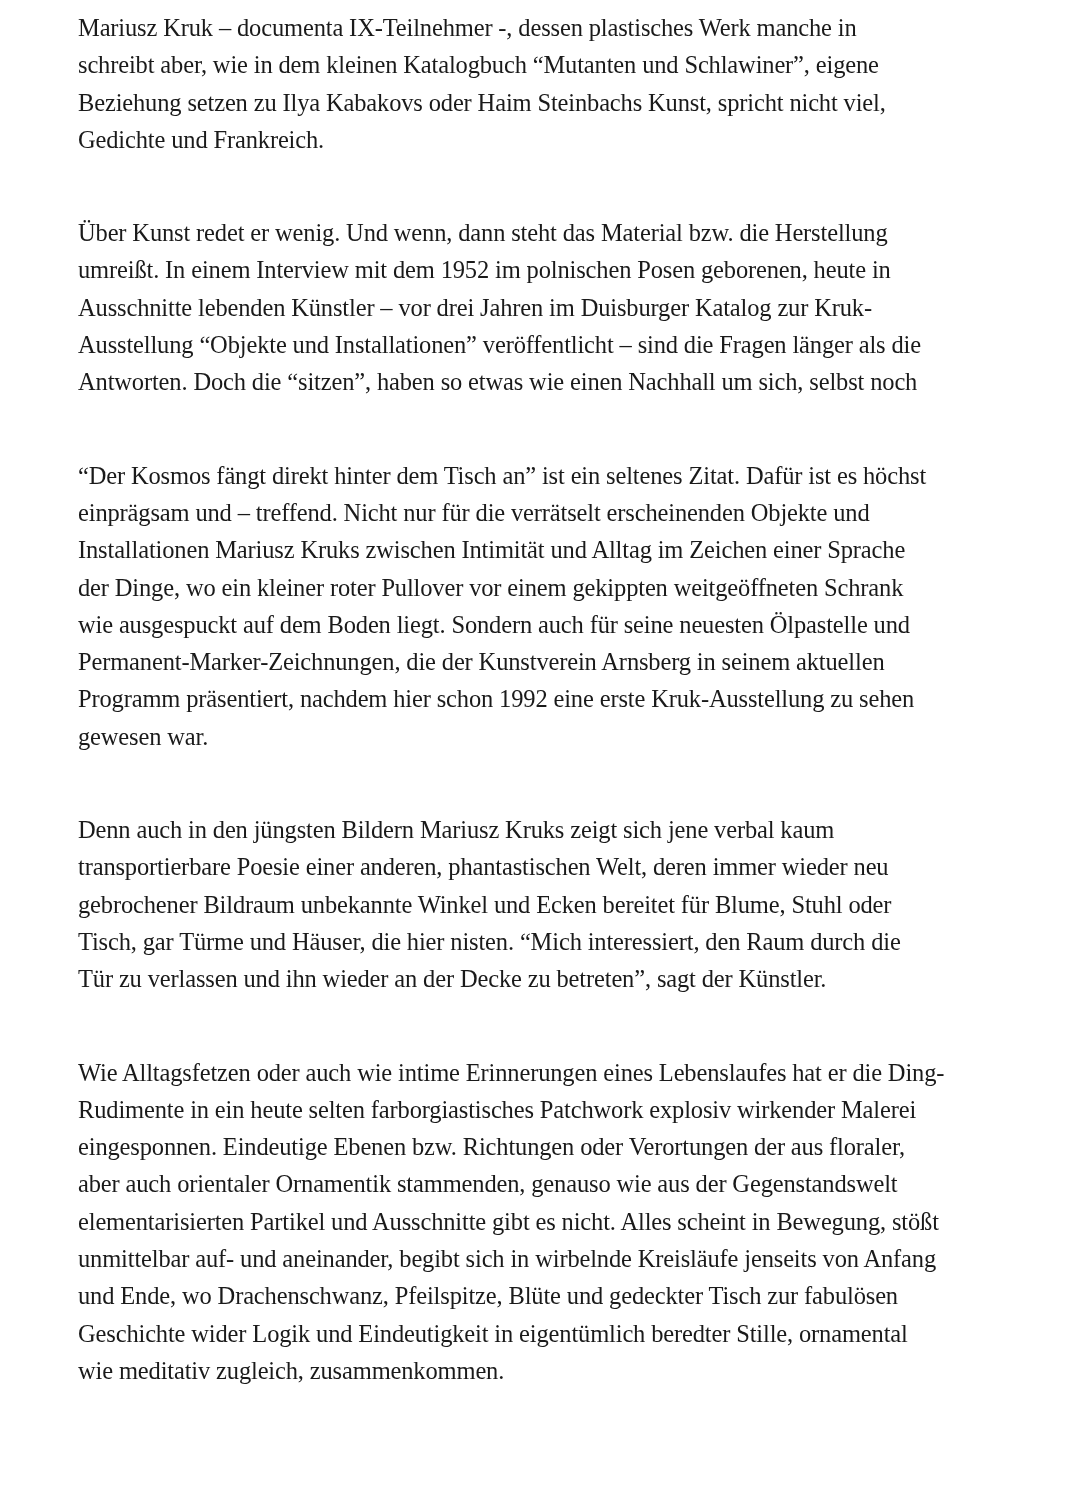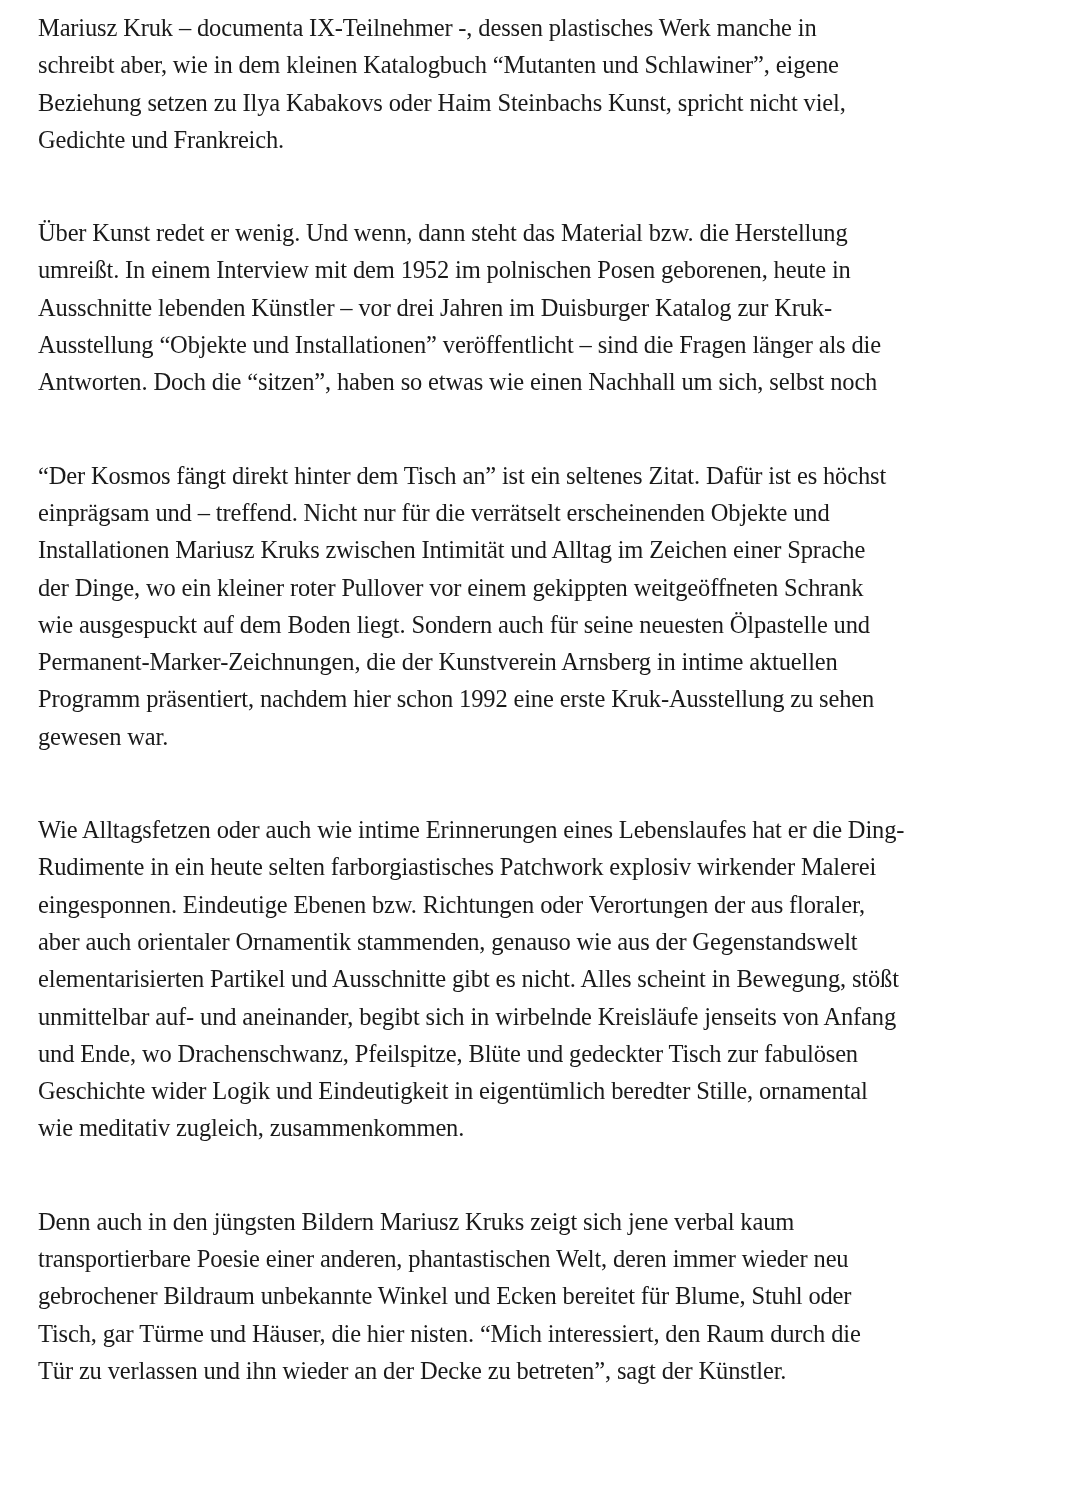--- a/index.html
+++ b/index.html
@@ -24,20 +24,21 @@
       letter-spacing: -0.15px;
     }
     .para {
       margin: 0 0 56px 0;
     }
     .line {
       display: block;
       height: 37.3px;
       line-height: 37.3px;
       white-space: nowrap;
+      margin-left: 40px;
     }
   </style>
 </head>
 <body>
 
 <div class="article">
   <p class="para">
     <span class="line">Mariusz Kruk – documenta IX-Teilnehmer -, dessen plastisches Werk manche in</span>
     <span class="line">schreibt aber, wie in dem kleinen Katalogbuch “Mutanten und Schlawiner”, eigene</span>
     <span class="line">Beziehung setzen zu Ilya Kabakovs oder Haim Steinbachs Kunst, spricht nicht viel,</span>
@@ -49,35 +50,35 @@
     <span class="line">Ausschnitte lebenden Künstler – vor drei Jahren im Duisburger Katalog zur Kruk-</span>
     <span class="line">Ausstellung “Objekte und Installationen” veröffentlicht – sind die Fragen länger als die</span>
     <span class="line">Antworten. Doch die “sitzen”, haben so etwas wie einen Nachhall um sich, selbst noch</span>
   </p>
   <p class="para">
     <span class="line">“Der Kosmos fängt direkt hinter dem Tisch an” ist ein seltenes Zitat. Dafür ist es höchst</span>
     <span class="line">einprägsam und – treffend. Nicht nur für die verrätselt erscheinenden Objekte und</span>
     <span class="line">Installationen Mariusz Kruks zwischen Intimität und Alltag im Zeichen einer Sprache</span>
     <span class="line">der Dinge, wo ein kleiner roter Pullover vor einem gekippten weitgeöffneten Schrank</span>
     <span class="line">wie ausgespuckt auf dem Boden liegt. Sondern auch für seine neuesten Ölpastelle und</span>
-    <span class="line">Permanent-Marker-Zeichnungen, die der Kunstverein Arnsberg in intime aktuellen</span>
+    <span class="line">Permanent-Marker-Zeichnungen, die der Kunstverein Arnsberg in seinem aktuellen</span>
     <span class="line">Programm präsentiert, nachdem hier schon 1992 eine erste Kruk-Ausstellung zu sehen</span>
     <span class="line">gewesen war.</span>
+  </p>
+  <p class="para">
+    <span class="line">Denn auch in den jüngsten Bildern Mariusz Kruks zeigt sich jene verbal kaum</span>
+    <span class="line">transportierbare Poesie einer anderen, phantastischen Welt, deren immer wieder neu</span>
+    <span class="line">gebrochener Bildraum unbekannte Winkel und Ecken bereitet für Blume, Stuhl oder</span>
+    <span class="line">Tisch, gar Türme und Häuser, die hier nisten. “Mich interessiert, den Raum durch die</span>
+    <span class="line">Tür zu verlassen und ihn wieder an der Decke zu betreten”, sagt der Künstler.</span>
   </p>
   <p class="para">
     <span class="line">Wie Alltagsfetzen oder auch wie intime Erinnerungen eines Lebenslaufes hat er die Ding-</span>
     <span class="line">Rudimente in ein heute selten farborgiastisches Patchwork explosiv wirkender Malerei</span>
     <span class="line">eingesponnen. Eindeutige Ebenen bzw. Richtungen oder Verortungen der aus floraler,</span>
     <span class="line">aber auch orientaler Ornamentik stammenden, genauso wie aus der Gegenstandswelt</span>
     <span class="line">elementarisierten Partikel und Ausschnitte gibt es nicht. Alles scheint in Bewegung, stößt</span>
     <span class="line">unmittelbar auf- und aneinander, begibt sich in wirbelnde Kreisläufe jenseits von Anfang</span>
     <span class="line">und Ende, wo Drachenschwanz, Pfeilspitze, Blüte und gedeckter Tisch zur fabulösen</span>
     <span class="line">Geschichte wider Logik und Eindeutigkeit in eigentümlich beredter Stille, ornamental</span>
     <span class="line">wie meditativ zugleich, zusammenkommen.</span>
   </p>
-  <p class="para">
-    <span class="line">Denn auch in den jüngsten Bildern Mariusz Kruks zeigt sich jene verbal kaum</span>
-    <span class="line">transportierbare Poesie einer anderen, phantastischen Welt, deren immer wieder neu</span>
-    <span class="line">gebrochener Bildraum unbekannte Winkel und Ecken bereitet für Blume, Stuhl oder</span>
-    <span class="line">Tisch, gar Türme und Häuser, die hier nisten. “Mich interessiert, den Raum durch die</span>
-    <span class="line">Tür zu verlassen und ihn wieder an der Decke zu betreten”, sagt der Künstler.</span>
-  </p>
 </div>
 
 </body></html>

